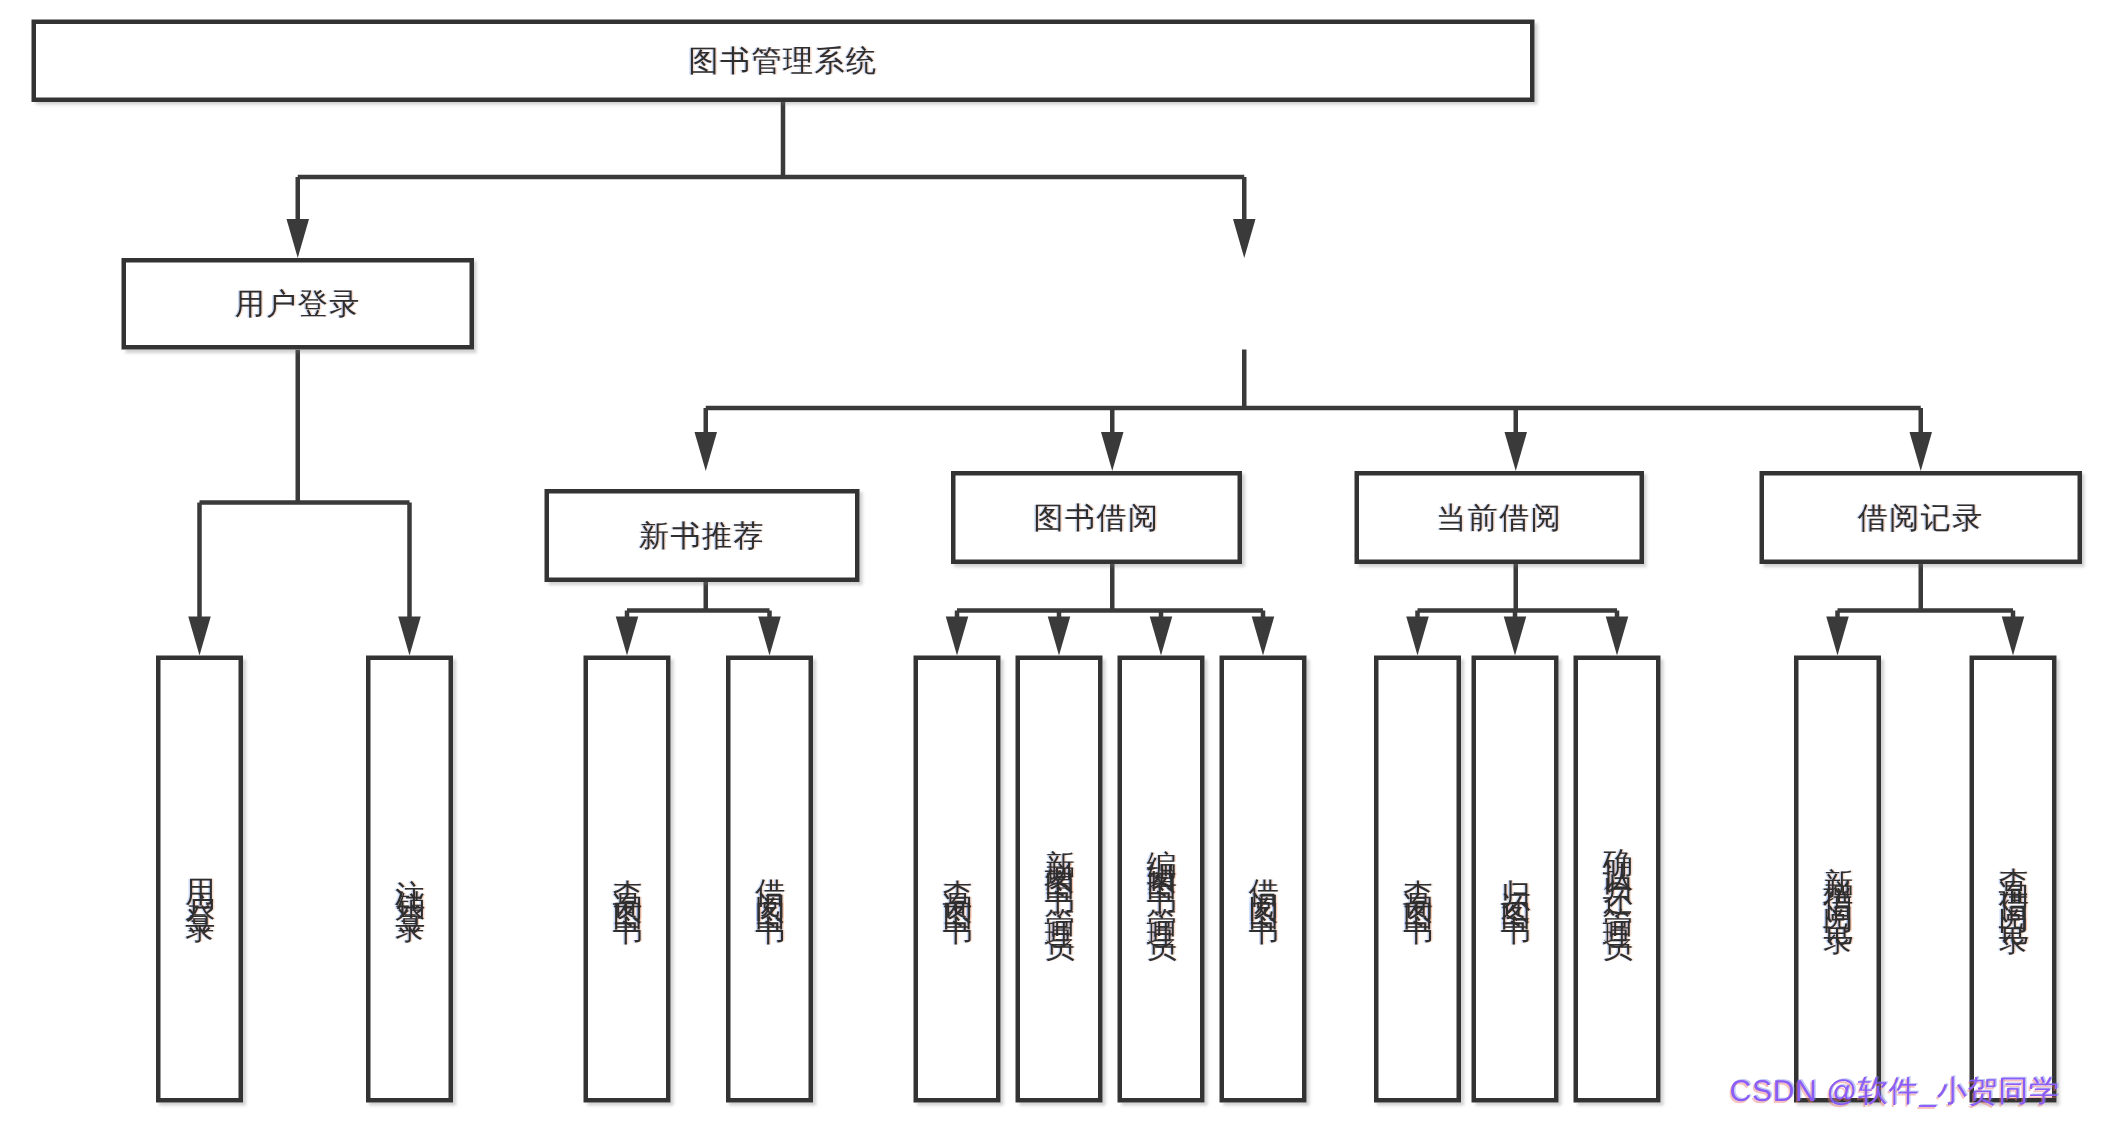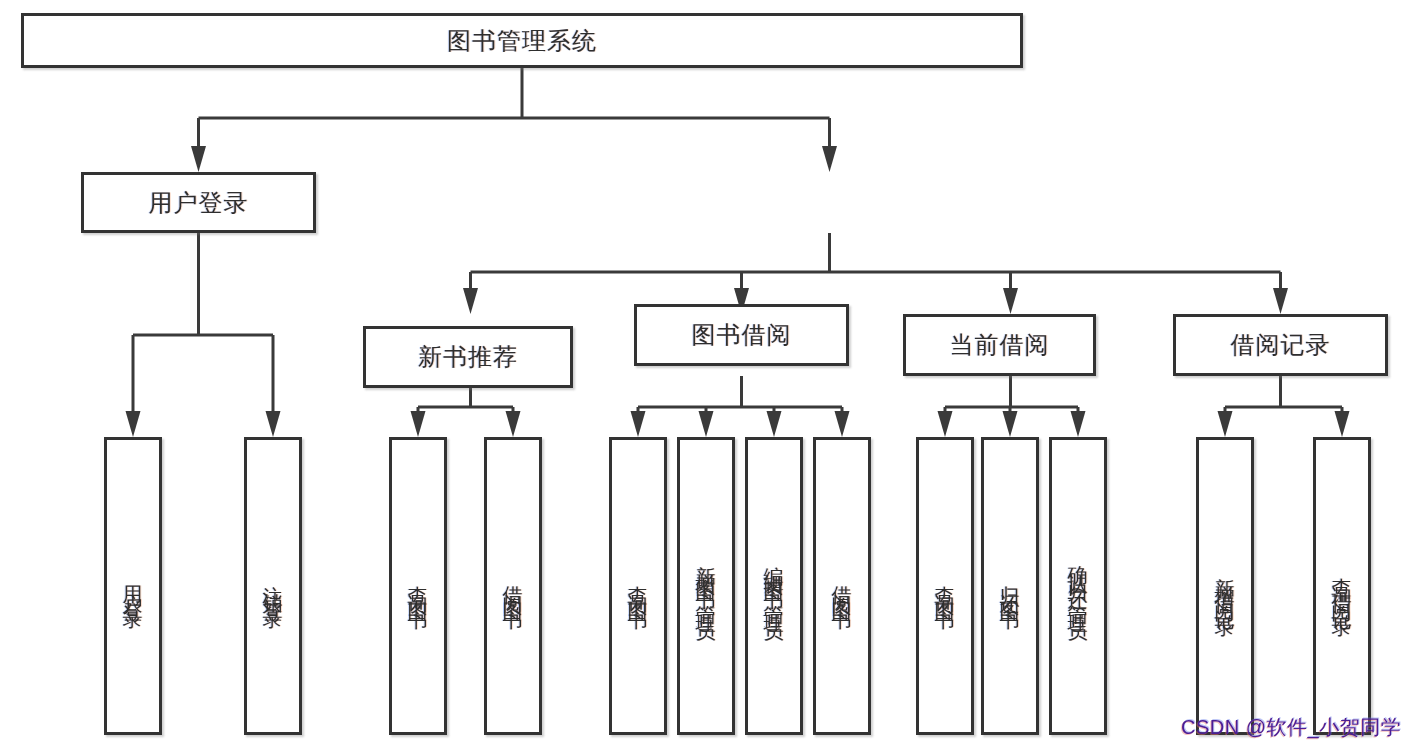--- a/index.html
+++ b/index.html
@@ -19,21 +19,21 @@
   .node {
     position: absolute;
     box-sizing: border-box;
     background: #ffffff;
     border: 3px solid #333333;
     box-shadow: 2px 2px 2px rgba(120,120,120,0.35);
     display: flex;
     align-items: center;
     justify-content: center;
     color: #2e2e2e;
-    font-size: 24px;
+    font-size: 20px;
     letter-spacing: 1px;
     text-shadow: 1px 0 0 rgba(230,120,60,0.25), -1px 0 0 rgba(60,110,230,0.25);
     z-index: 2;
   }
   .leaf {
     position: absolute;
     box-sizing: border-box;
     top: 437px;
     width: 58px;
     height: 298px;
@@ -50,24 +50,24 @@
   }
   .vtext {
     writing-mode: vertical-rl;
     text-orientation: mixed;
     letter-spacing: 8px;
     line-height: 1;
     white-space: nowrap;
   }
   .watermark {
     position: absolute;
-    left: 1181px;
+    left: 1153px;
     top: 714px;
     font-size: 20px;
-    color: #4c1d95;
+    color: #8b5cf6;
     letter-spacing: 0.5px;
     z-index: 3;
     text-shadow: -1px 1px 0 rgba(235,120,110,0.45), 1px -1px 0 rgba(110,130,235,0.45);
     white-space: nowrap;
   }
 </style>
 </head>
 <body>
 
 <div class="canvas">
@@ -116,21 +116,21 @@
     <span>图书管理系统</span>
   </div>
 
   <div class="node" style="left:81px;top:172px;width:235px;height:61px">
     <span>用户登录</span>
   </div>
 
   <div class="node" style="left:363px;top:326px;width:210px;height:62px">
     <span>新书推荐</span>
   </div>
-  <div class="node" style="left:634px;top:304px;width:215px;height:62px">
+  <div class="node" style="left:634px;top:314px;width:194px;height:62px">
     <span>图书借阅</span>
   </div>
   <div class="node" style="left:903px;top:314px;width:193px;height:62px">
     <span>当前借阅</span>
   </div>
   <div class="node" style="left:1173px;top:314px;width:215px;height:62px">
     <span>借阅记录</span>
   </div>
 
   <div class="leaf" style="left:104px">

